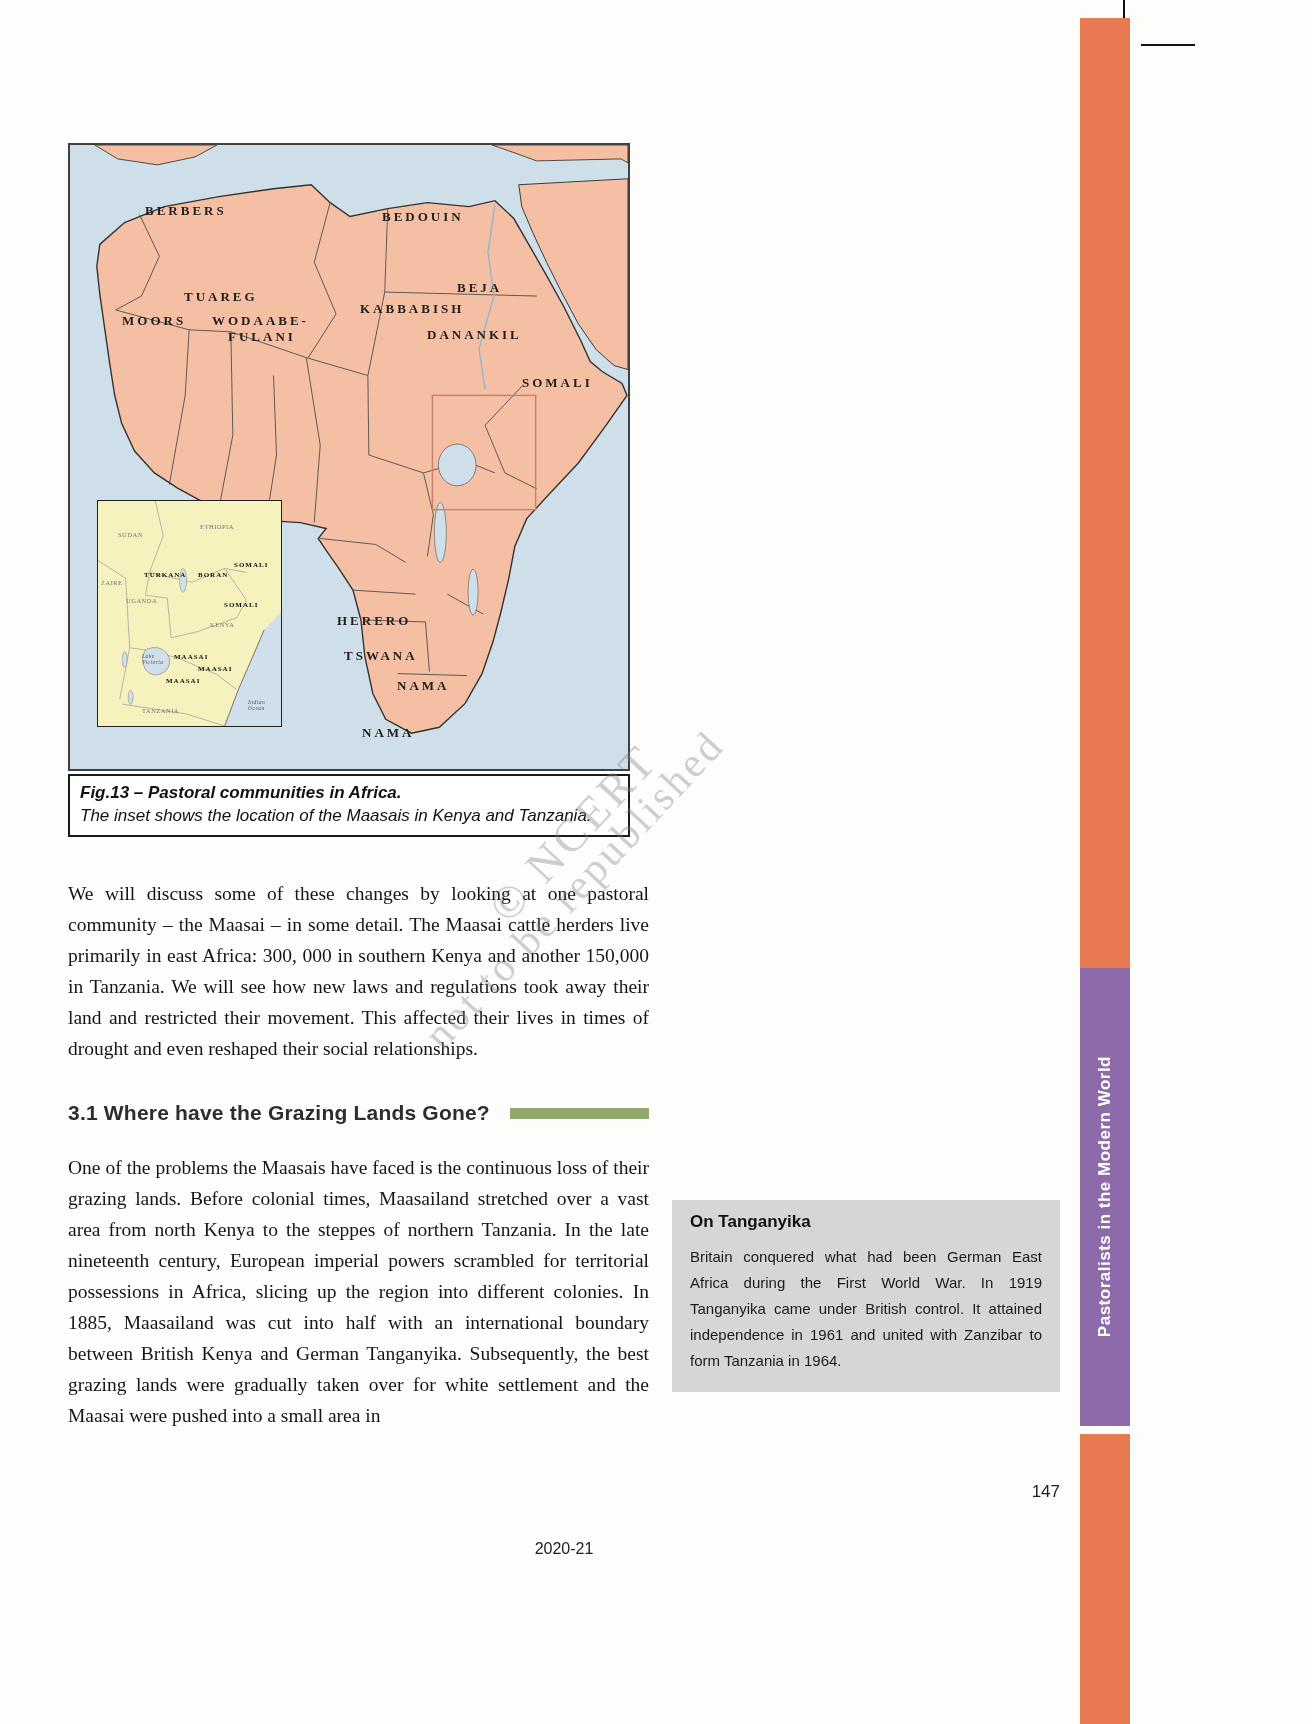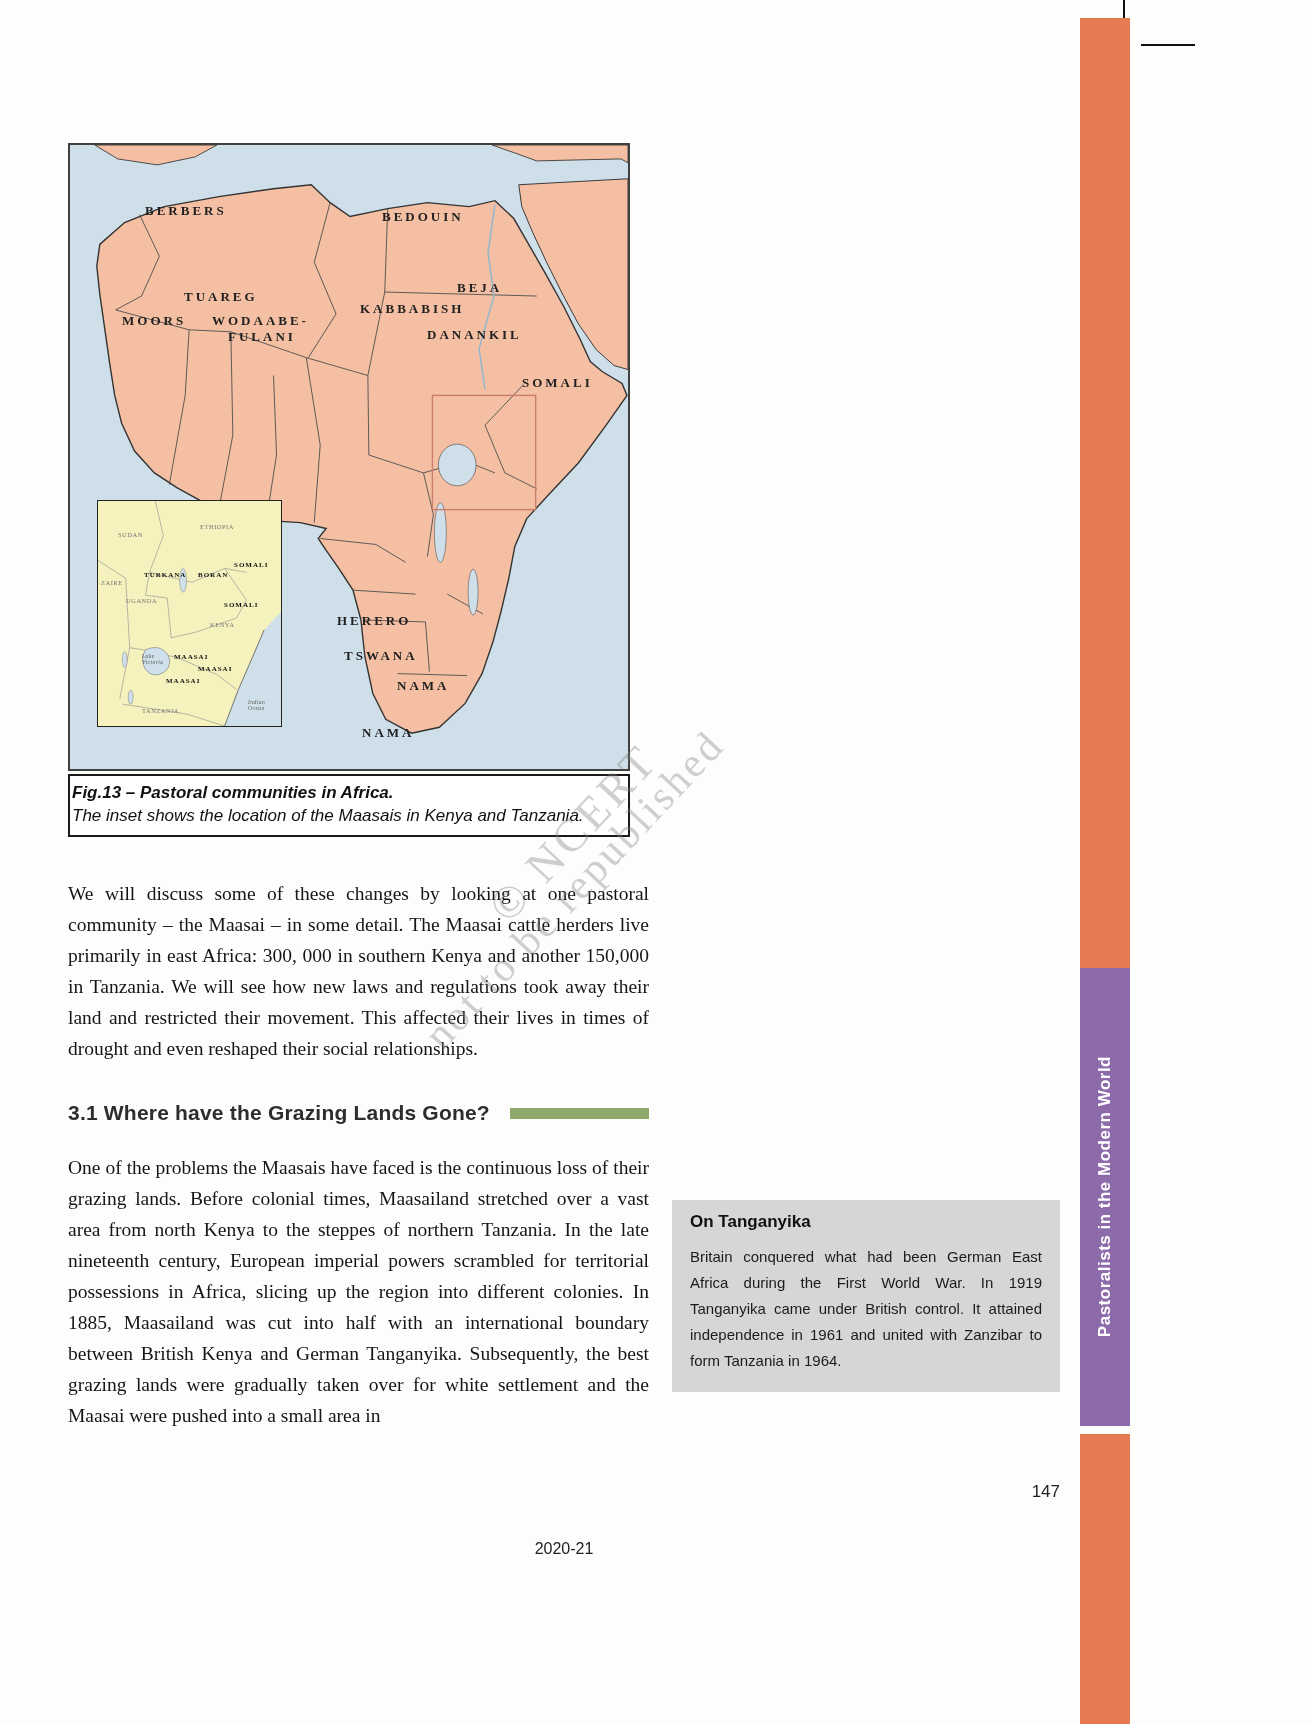--- a/index.html
+++ b/index.html
@@ -16,21 +16,21 @@
   .inset { position:absolute; left:27px; top:355px; width:185px; height:227px;
            background:#f6f2bd; border:1.5px solid #222; box-sizing:border-box; }
   .inset > svg { position:absolute; left:0; top:0; width:100%; height:100%; }
   .inset-label { position:absolute; font-size:6.5px; letter-spacing:0.5px; color:#777;
                  font-family:"Liberation Serif", serif; white-space:nowrap; }
   .inset-label.tribe { font-weight:700; color:#111; font-size:7px; letter-spacing:1px; }
   .inset-label.water { font-size:5.5px; font-style:italic; white-space:pre-line; line-height:1.15; color:#555; }
 
   
   .caption-box { position:absolute; left:68px; top:774px; width:562px; box-sizing:border-box;
-                 border:2px solid #1a1a1a; padding:7px 2px 9px; background:#ffffff; }
+                 border:2px solid #1a1a1a; padding:7px 10px 9px; background:#ffffff; }
   .caption-title { font-style:italic; font-weight:700; font-size:17px; color:#111; }
   .caption-sub { font-style:italic; font-size:17px; color:#111; margin-top:3px; }
 
   
   .para { position:absolute; left:68px; width:581px; font-family:"Liberation Serif", serif;
           font-size:19.5px; line-height:31px; text-align:justify; color:#151515; }
   .para1 { top:878px; }
   .para2 { top:1152px; }
 
   .heading-row { position:absolute; left:68px; top:1101px; width:581px; display:flex; align-items:center;text-align:center; }

